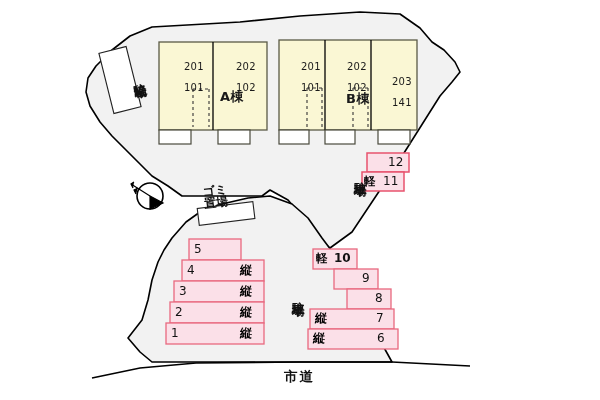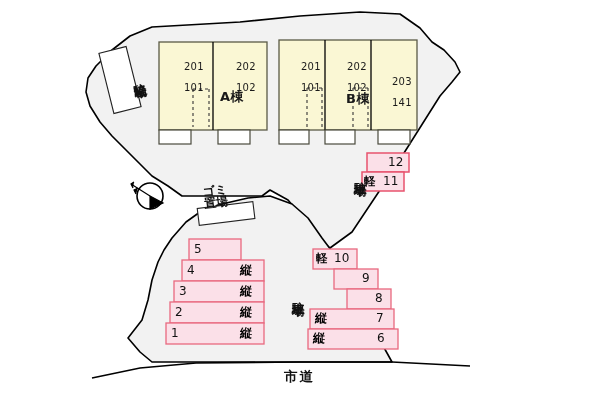--- a/index.html
+++ b/index.html
@@ -265,21 +265,21 @@
   <div class="txt stall-num" style="left:187px; top:264px;">4</div>
   <div class="txt marker-tate" style="left:240px; top:264px;">縦</div>
   <div class="txt stall-num" style="left:179px; top:285px;">3</div>
   <div class="txt marker-tate" style="left:240px; top:285px;">縦</div>
   <div class="txt stall-num" style="left:175px; top:306px;">2</div>
   <div class="txt marker-tate" style="left:240px; top:306px;">縦</div>
   <div class="txt stall-num" style="left:171px; top:327px;">1</div>
   <div class="txt marker-tate" style="left:240px; top:327px;">縦</div>
 
   <div class="txt marker-kei" style="left:316px; top:253px;">軽</div>
-  <div class="txt stall-num" style="left:334px; top:252px;">10</div>
+  <div class="txt stall-num" style="left:334px; top:252px;font-weight:bold;">10</div>
   <div class="txt stall-num" style="left:362px; top:272px;">9</div>
   <div class="txt stall-num" style="left:375px; top:292px;">8</div>
   <div class="txt marker-tate" style="left:315px; top:312px;">縦</div>
   <div class="txt stall-num" style="left:376px; top:312px;">7</div>
   <div class="txt marker-tate" style="left:313px; top:332px;">縦</div>
   <div class="txt stall-num" style="left:377px; top:332px;">6</div>
 
   <div class="txt road-label" style="left:284px; top:370px;">市道</div>
 
 </div>

